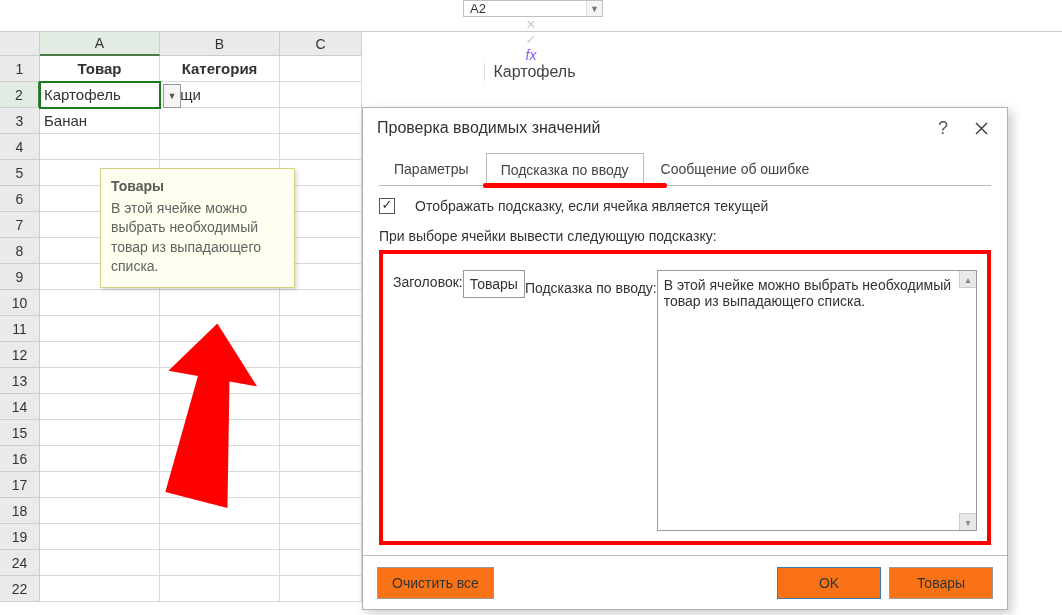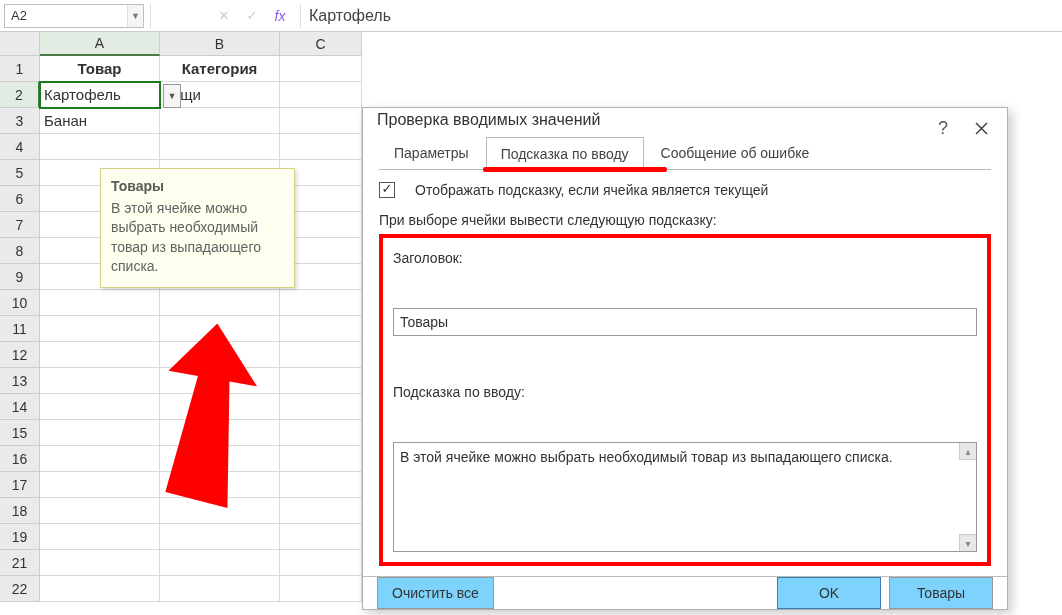--- a/index.html
+++ b/index.html
@@ -15,20 +15,21 @@
     color: #333;
   }
 
   
   .formula-bar {
     display: flex;
     align-items: center;
     height: 32px;
     border-bottom: 1px solid #ccc;
     width: 100%;
+    flex-direction: column;
   }
   .name-box {
     width: 140px;
     height: 24px;
     display: flex;
     align-items: center;
     border: 1px solid #bfbfbf;
     background: #fff;
     margin-left: 4px;
   }
@@ -251,23 +252,23 @@
     content: "✓";
     position: absolute;
     font-size: 13px;
     top: -2px;
   }
 
   .section-label { margin-bottom: 6px; color:#333; }
 
   .red-box {
     border: 4px solid #ff0000;
-    padding: 8px 10px 10px;
+    padding: 16px 10px 10px;
     flex: 1;
-    display:flex; flex-direction:column;gap:38px;
+    display:flex; flex-direction:row;
   }
   .fld-label { margin: 4px 0 4px; color:#333; }
   .txt-input {
     border: 1px solid #999;
     height: 28px;
     padding: 0 6px;
     display:flex; align-items:center;
     font-size: 14px;
     background: #fff;
   }
@@ -297,21 +298,21 @@
     height: 54px;
     border-top: 1px solid #bbb;
     display:flex; align-items:center;
     padding: 0 14px;
     gap: 8px;
   }
   .dlg-btn {
     height: 32px;
     min-width: 104px;
     border: 1px solid #999;
-    background: #7dd3fc;
+    background: #f97316;
     display:flex; align-items:center; justify-content:center;
     font-size: 14px;
     cursor: pointer;
     padding: 0 14px;
   }
   .dlg-btn.ok { border: 1.5px solid #3a7ab8; }
   .footer-spacer { flex: 1; }
 
   
 </style>
@@ -451,21 +452,21 @@
           <div class="cell"></div>
           <div class="cell" style="width: 82px;"></div>
         </div>
         <div class="row">
           <div class="row-head">19</div>
           <div class="cell"></div>
           <div class="cell"></div>
           <div class="cell" style="width: 82px;"></div>
         </div>
         <div class="row">
-          <div class="row-head">21</div>
+          <div class="row-head">24</div>
           <div class="cell"></div>
           <div class="cell"></div>
           <div class="cell" style="width: 82px;"></div>
         </div>
         <div class="row">
           <div class="row-head">22</div>
           <div class="cell"></div>
           <div class="cell"></div>
           <div class="cell" style="width: 82px;"></div>
         </div>

